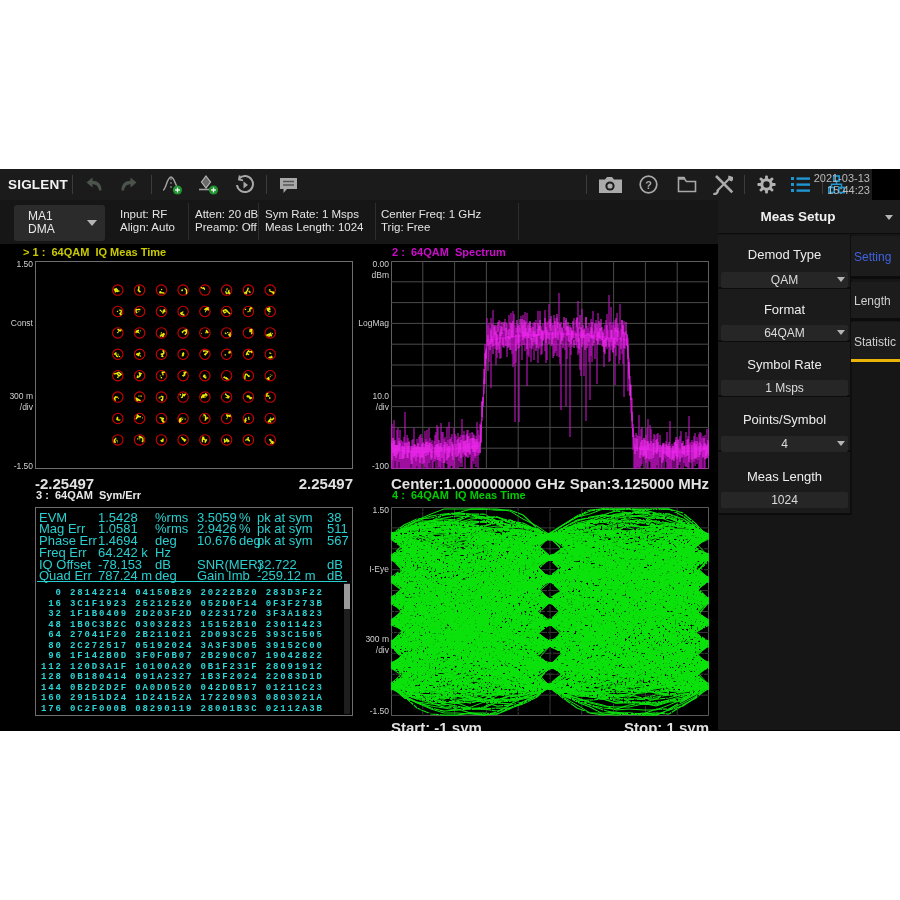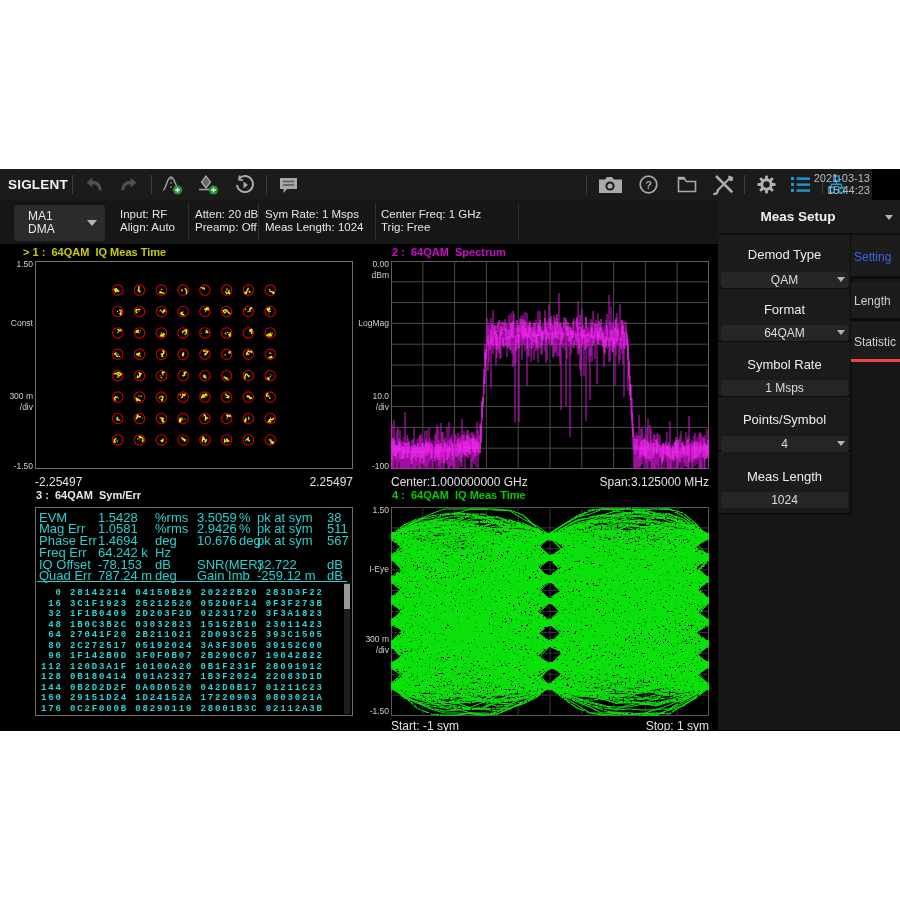--- a/index.html
+++ b/index.html
@@ -9,21 +9,21 @@
 #rightpanel{position:absolute;left:718px;top:31px;width:182px;height:530px;background:#161616}
 .sep{position:absolute;top:6px;width:1px;height:19px;background:#3c3c3c}
 .logo{position:absolute;left:8px;top:8px;color:#f2f2f2;font-size:13.5px;font-weight:bold;letter-spacing:0.2px}
 .dt{position:absolute;right:2px;top:3px;color:#b9b9b9;font-size:11px;line-height:12px;text-align:right}
 .sbox{position:absolute;color:#e4e4e4;font-size:11.5px;line-height:12.5px;white-space:nowrap}
 .ssep{position:absolute;top:3px;width:1px;height:37px;background:#2e2e2e}
 .mabox{position:absolute;left:14px;top:5px;width:91px;height:36px;background:#2b2b2b;border-radius:3px;color:#e8e8e8;font-size:12px;line-height:13px;padding:5px 0 0 14px}
 .tri{width:0;height:0;border-left:5.5px solid transparent;border-right:5.5px solid transparent;border-top:6.5px solid #b5b5b5;position:absolute}
 .ptitle{position:absolute;font-size:11px;font-weight:bold;white-space:pre}
 .axl{position:absolute;font-size:8.5px;color:#cfcfcf;white-space:nowrap}
-.axb{position:absolute;font-size:12px;font-weight:normal;color:#e2e2e2;white-space:nowrap}
+.axb{position:absolute;font-size:15px;font-weight:bold;color:#e2e2e2;white-space:nowrap}
 .pborder{position:absolute;border:1px solid #6e6e6e;background:transparent}
 .cy{position:absolute;color:#29cfcf;font-size:13px;font-weight:normal;white-space:pre}
 .hex{position:absolute;color:#2cd4d4;font-size:9px;font-weight:bold;font-family:"Liberation Mono",monospace;letter-spacing:1.85px;white-space:pre;line-height:10.55px}
 .rp-label{position:absolute;left:0;width:133px;text-align:center;color:#ececec;font-size:13px}
 .rp-box{position:absolute;left:3px;width:127px;background:#262626;color:#dcdcdc;font-size:12px;text-align:center;border-radius:2px}
 .rp-sec{position:absolute;left:0;width:133px;background:#1b1b1b}
 .tab{position:absolute;left:133px;width:49px;background:#1c1c1c;color:#cfcfcf;font-size:12px;padding-left:3px}
 </style></head><body>
 <div id="screen">
 <div id="toolbar">
@@ -143,21 +143,21 @@
 <div class="rp-sec" style="top:197px;height:55px;border-bottom:2px solid #0c0c0c"></div>
 <div class="rp-label" style="top:212px">Points/Symbol</div>
 <div class="rp-box" style="top:236px;height:16px;line-height:16px">4</div>
 <div class="tri" style="left:119px;top:241px;border-left-width:4.5px;border-right-width:4.5px;border-top-width:5.5px"></div>
 <div class="rp-sec" style="top:252px;height:63px;border-bottom:2px solid #0c0c0c"></div>
 <div class="rp-label" style="top:269px">Meas Length</div>
 <div class="rp-box" style="top:292px;height:16px;line-height:16px">1024</div>
 <div style="position:absolute;left:132px;top:35px;width:2px;height:280px;background:#0e0e0e"></div>
 <div class="tab" style="top:36px;height:43px;line-height:43px;color:#3e63e0;border-bottom:3px solid #0c0c0c">Setting</div>
 <div class="tab" style="top:82px;height:39px;line-height:39px;color:#cfcfcf;border-bottom:3px solid #0c0c0c">Length</div>
-<div class="tab" style="top:122px;height:40px;line-height:40px;color:#cfcfcf;border-bottom:3px solid #ef4444">Statistic</div>
+<div class="tab" style="top:122px;height:40px;line-height:40px;color:#cfcfcf;border-bottom:3px solid #eab308">Statistic</div>
 </div>
 <div class="ptitle" style="left:23px;top:77px;color:#c9c900">&gt; 1 :  64QAM  IQ Meas Time</div>
 <div class="ptitle" style="left:392px;top:77px;color:#cc0ccc">2 :  64QAM  Spectrum</div>
 <div class="ptitle" style="left:36px;top:320px;color:#e8e8e8">3 :  64QAM  Sym/Err</div>
 <div class="ptitle" style="left:392px;top:320px;color:#0c0">4 :  64QAM  IQ Meas Time</div>
 <div class="pborder" style="left:35px;top:92px;width:318px;height:208px"></div>
 <div class="pborder" style="left:35px;top:338px;width:318px;height:209px"></div>
 <div class="pborder" style="left:391px;top:92px;width:318px;height:208px;border-color:#777"></div>
 <div class="pborder" style="left:391px;top:338px;width:318px;height:209px;border-color:#777"></div>
 <div class="axl" style="right:867px;top:90px">1.50</div>

